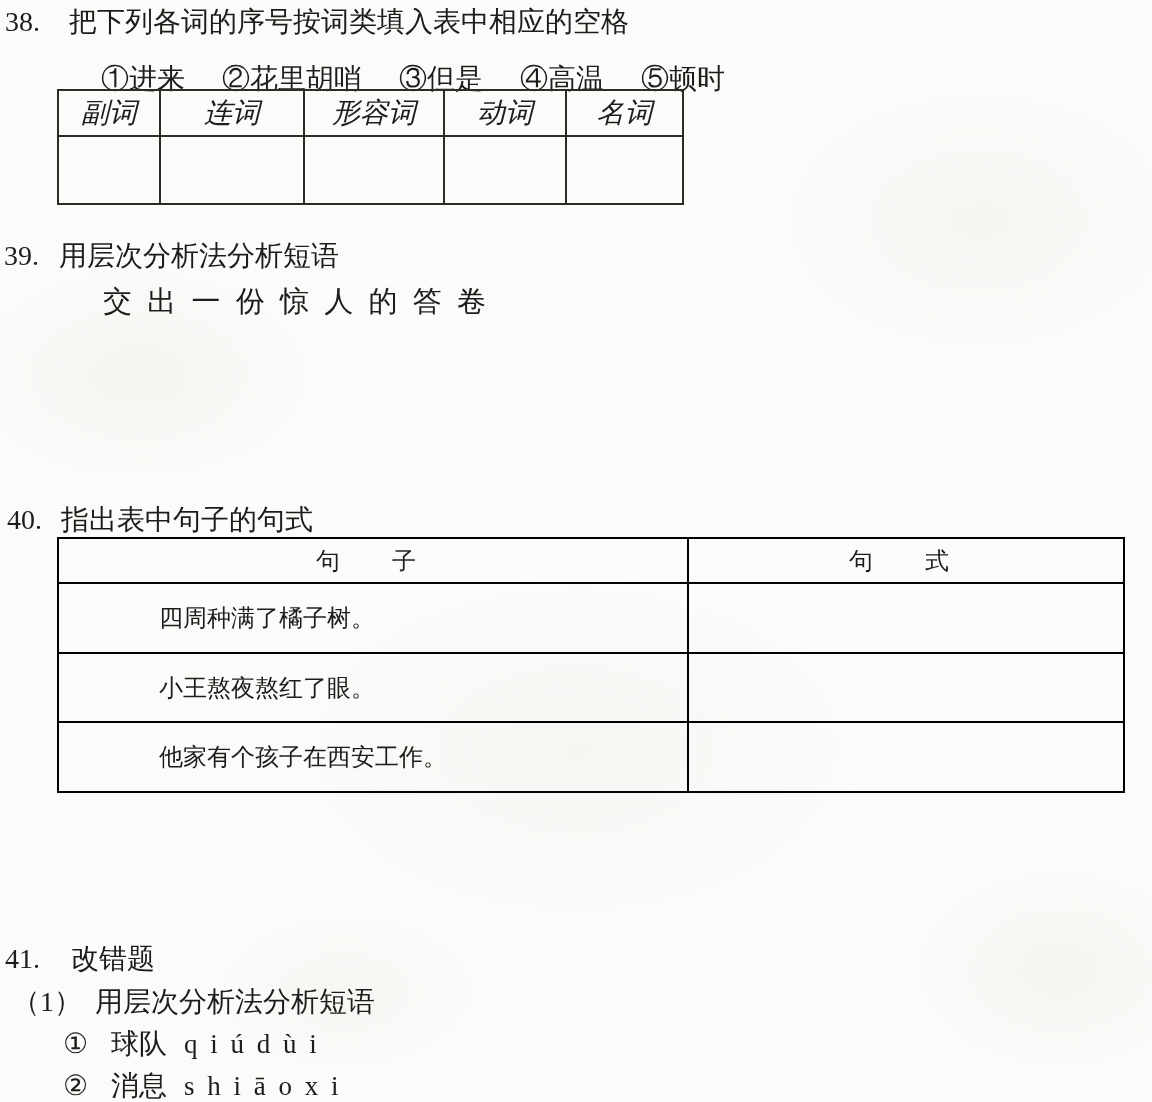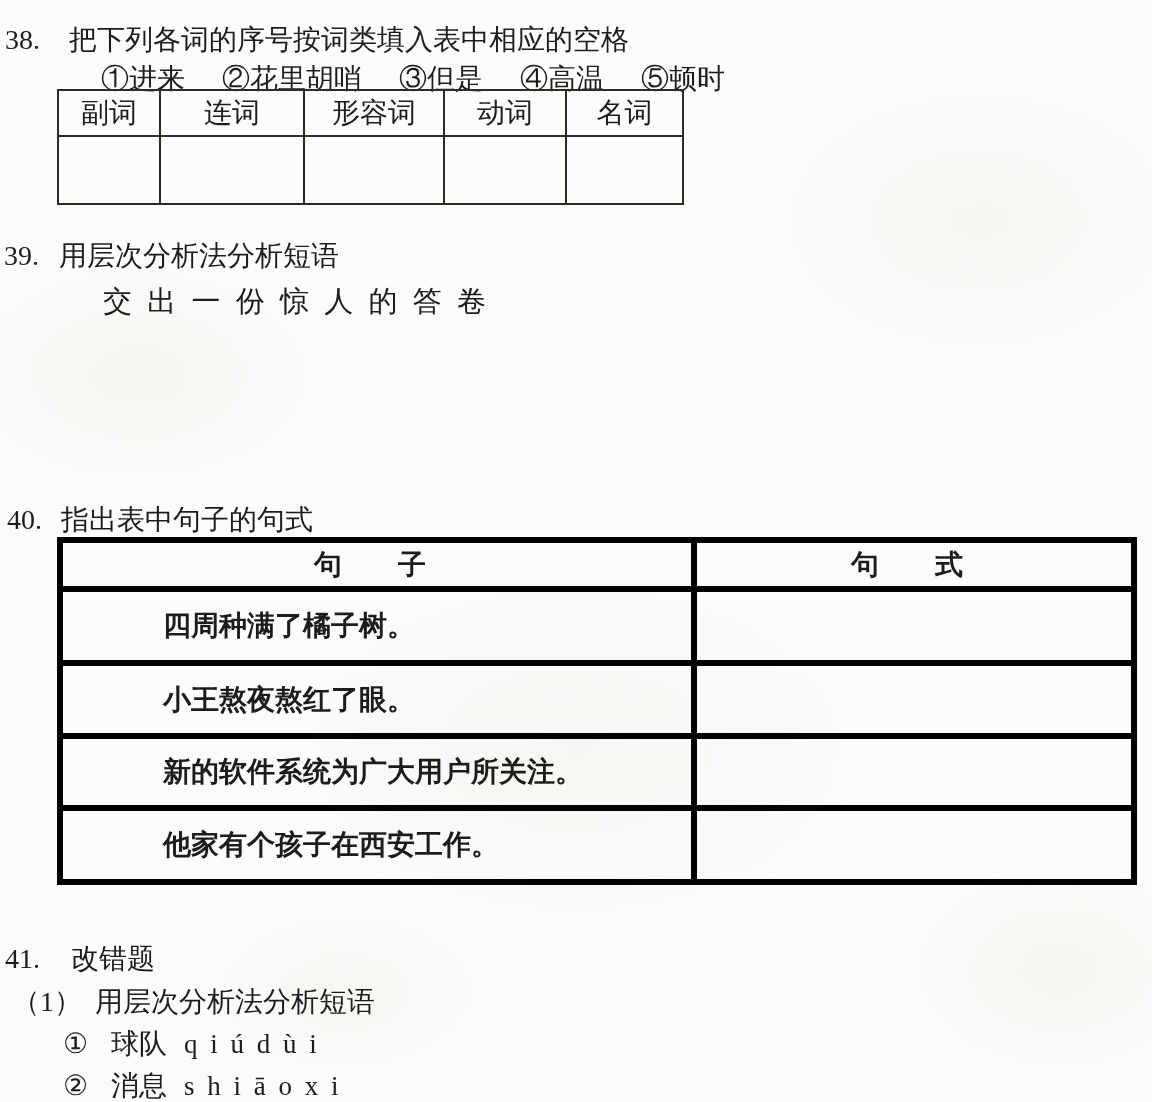--- a/index.html
+++ b/index.html
@@ -16,40 +16,40 @@
       radial-gradient(ellipse 200px 120px at 30% 90%, rgba(120,115,105,0.04), transparent 70%);
     font-family:"Liberation Serif","DejaVu Serif",serif;
     color:#1e1c1a;
   }
   .line { position:absolute; white-space:nowrap; font-size:28px; line-height:36px; }
   .qnum { display:inline-block; }
   .qtxt { display:inline-block; }
 
   
   #q38-line { top:4px; left:5px; }
-  #q38-line .qtxt { margin-left:22px;margin-top:18px; }
+  #q38-line .qtxt { margin-left:22px; }
   #q38-options { top:61px; left:101px; }
   #q38-options .opt { display:inline-block; margin-right:30px; }
   #table38 { position:absolute; top:89px; left:57px; border-collapse:collapse; }
-  #table38 th, #table38 td { border:2px solid #2d2b28; font-size:28px; font-weight:normal; text-align:center; }
+  #table38 th, #table38 td { border:2px solid #2d2b28; font-size:28px; font-weight:normal; text-align:center;font-style:italic; }
   #table38 th { height:42px; }
   #table38 td { height:64px; }
   #table38 .c0 { width:98px; } #table38 .c1 { width:140px; } #table38 .c2 { width:136px; }
   #table38 .c3 { width:118px; } #table38 .c4 { width:113px; }
 
   
   #q39-line { top:238px; left:4px; }
   #q39-line .qtxt { margin-left:13px; }
   #q39-phrase { top:283px; left:103px; font-size:29px; letter-spacing:4px; }
 
   
   #q40-line { top:502px; left:7px; }
   #q40-line .qtxt { margin-left:12px; }
   #table40 { position:absolute; top:537px; left:57px; border-collapse:collapse; }
-  #table40 th, #table40 td { border:6px solid #000000; font-size:28px; font-weight:bold; }
+  #table40 th, #table40 td { border:2px solid #000000; font-size:24px; font-weight:normal; }
   #table40 .colA { width:527px; }
   #table40 .colB { width:432px; }
   #table40 th { height:41px; text-align:center; letter-spacing:14px; }
   #table40 tr.example td { height:42px; }
   #table40 tr.blank1 td { height:66px; }
   #table40 tr.blank2 td { height:65px; }
   #table40 tr.blank3 td { height:64px; }
   #table40 tr.blank4 td { height:66px; }
   #table40 td.sentence { padding-left:100px; }
   #table40 td.example-sentence { padding-left:12px; }
@@ -116,24 +116,20 @@
     <th class="colB">句　式</th>
   </tr>
   <tr class="blank1">
     <td class="colA sentence">四周种满了橘子树。</td>
     <td class="colB pattern"></td>
   </tr>
   <tr class="blank2">
     <td class="colA sentence">小王熬夜熬红了眼。</td>
     <td class="colB pattern"></td>
   </tr>
-  <tr class="blank3">
-    <td class="colA sentence">新的软件系统为广大用户所关注。</td>
-    <td class="colB pattern"></td>
-  </tr>
   <tr class="blank4">
     <td class="colA sentence">他家有个孩子在西安工作。</td>
     <td class="colB pattern"></td>
   </tr>
 </tbody>
   </table>
 
 <div class="line" id="q41-line">
   <span class="qnum">41.</span>
   <span class="qtxt">改错题</span>

